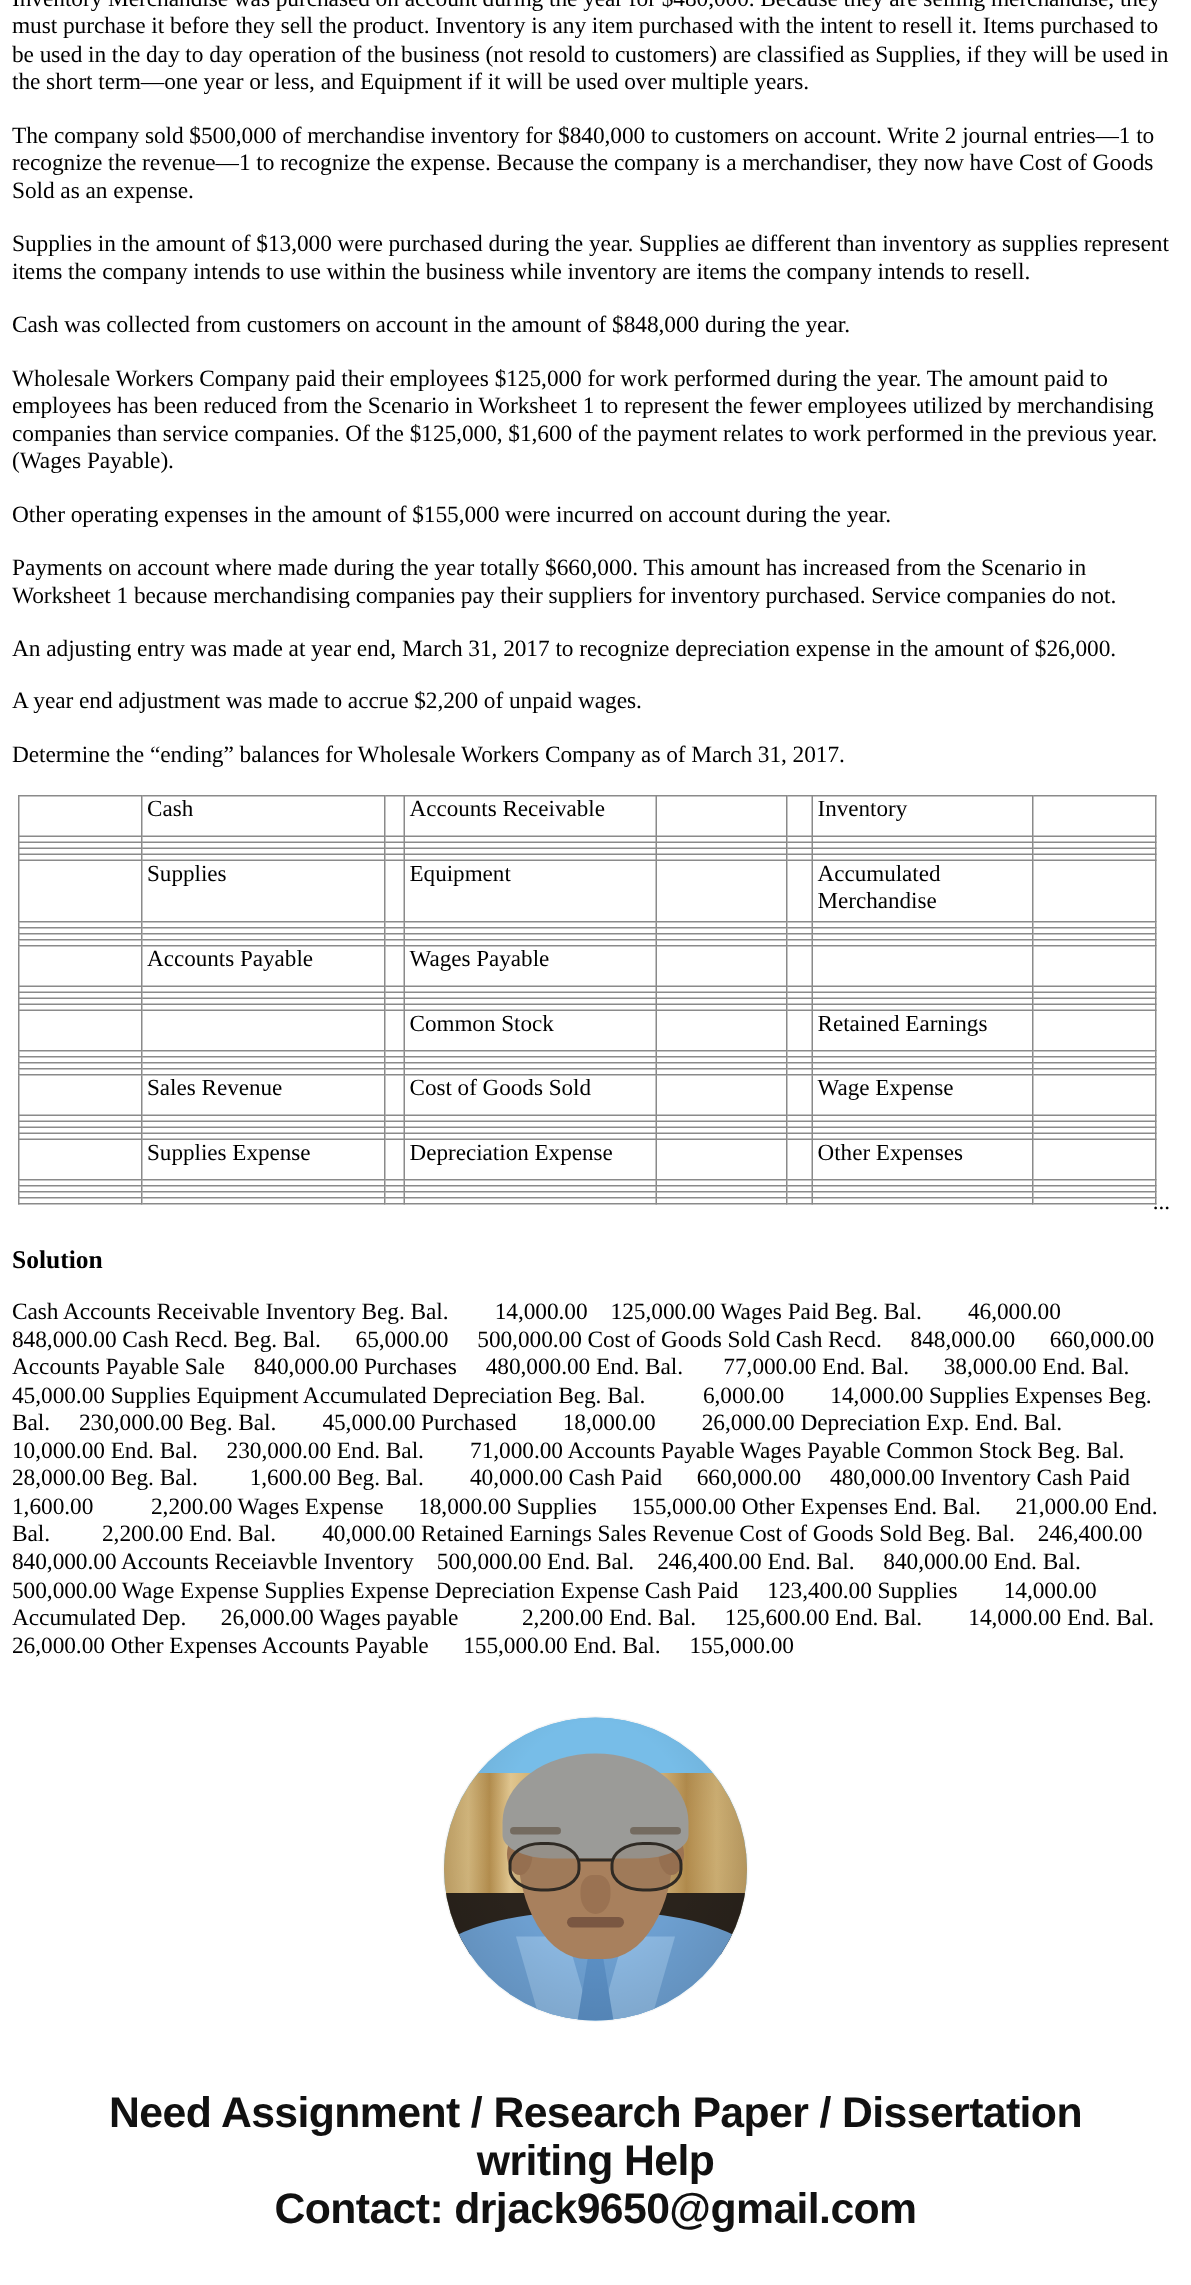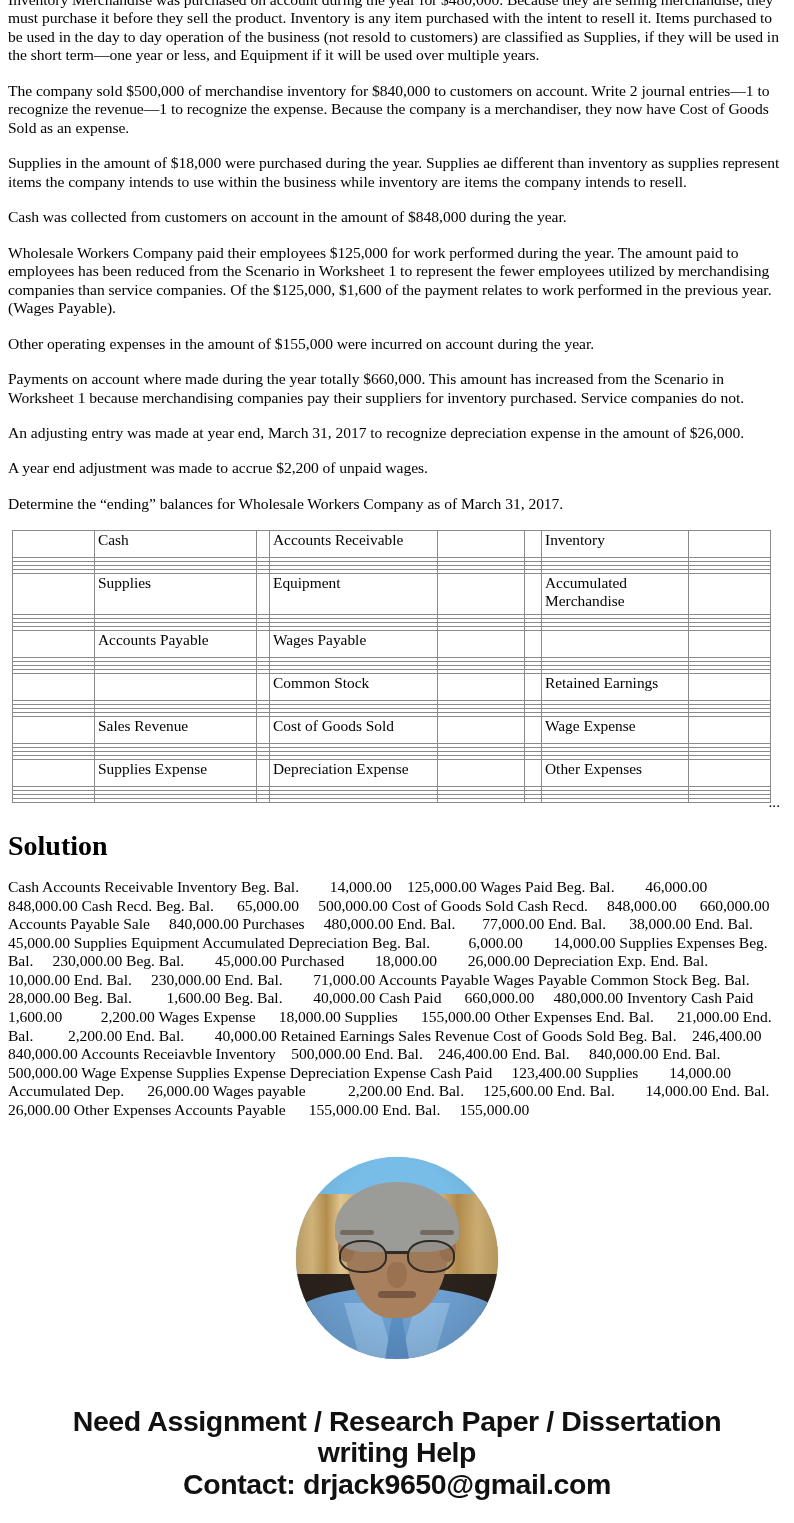--- a/index.html
+++ b/index.html
@@ -79,21 +79,21 @@
     right: 6px;
     bottom: -6px;
     font-size: 15.4px;
     line-height: 1;
     color: #000;
   }
 
   
   h2.solution-title {
     font-family: "Liberation Serif", "DejaVu Serif", serif;
-    font-size: 28px;
+    font-size: 17px;
     font-weight: bold;
     margin: 28px 0 16px 0;
     padding: 0;
     line-height: 1.1;
   }
   .solution-body {
     margin: 0;
     font-size: 15.6px;
     line-height: 1.19;
     text-align: left;
@@ -219,21 +219,21 @@
   .cta .line3 { display: block; margin-top: 1px; }
 </style>
 </head>
 <body>
 
 <div class="page">
 
   <div>
     <p class="para first">Inventory Merchandise was purchased on account during the year for $480,000. Because they are selling merchandise, they must purchase it before they sell the product. Inventory is any item purchased with the intent to resell it. Items purchased to be used in the day to day operation of the business (not resold to customers) are classified as Supplies, if they will be used in the short term—one year or less, and Equipment if it will be used over multiple years.</p>
     <p class="para">The company sold $500,000 of merchandise inventory for $840,000 to customers on account. Write 2 journal entries—1 to recognize the revenue—1 to recognize the expense. Because the company is a merchandiser, they now have Cost of Goods Sold as an expense.</p>
-    <p class="para">Supplies in the amount of $18,000 were purchased during the year. Supplies ae different than inventory as supplies represent items the company intends to use within the business while inventory are items the company intends to resell.</p>
+    <p class="para">Supplies in the amount of $13,000 were purchased during the year. Supplies ae different than inventory as supplies represent items the company intends to use within the business while inventory are items the company intends to resell.</p>
     <p class="para">Cash was collected from customers on account in the amount of $848,000 during the year.</p>
     <p class="para">Wholesale Workers Company paid their employees $125,000 for work performed during the year. The amount paid to employees has been reduced from the Scenario in Worksheet 1 to represent the fewer employees utilized by merchandising companies than service companies. Of the $125,000, $1,600 of the payment relates to work performed in the previous year. (Wages Payable).</p>
     <p class="para">Other operating expenses in the amount of $155,000 were incurred on account during the year.</p>
     <p class="para">Payments on account where made during the year totally $660,000. This amount has increased from the Scenario in Worksheet 1 because merchandising companies pay their suppliers for inventory purchased. Service companies do not.</p>
     <p class="para">An adjusting entry was made at year end, March 31, 2017 to recognize depreciation expense in the amount of $26,000.</p>
     <p class="para">A year end adjustment was made to accrue $2,200 of unpaid wages.</p>
     <p class="para">Determine the “ending” balances for Wholesale Workers Company as of March 31, 2017.</p>
   </div>
 
   <div class="table-wrap">

